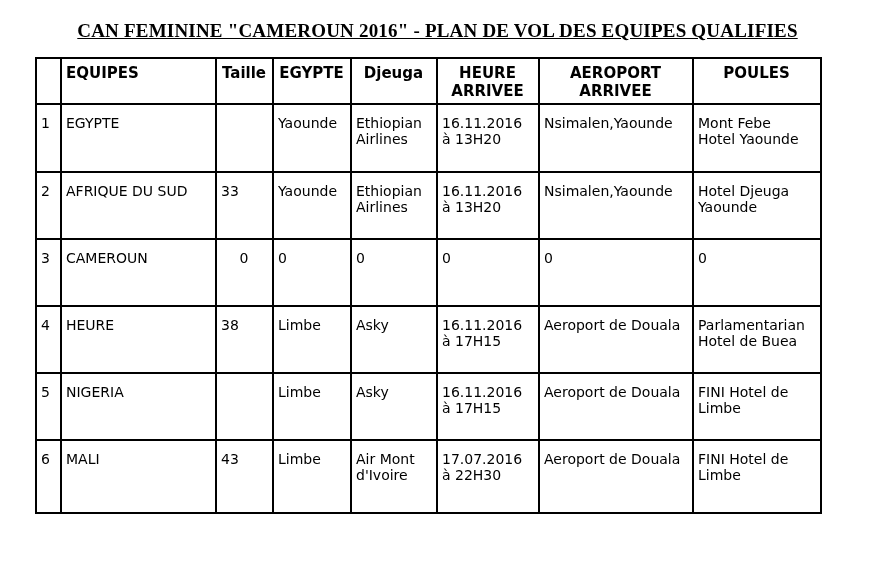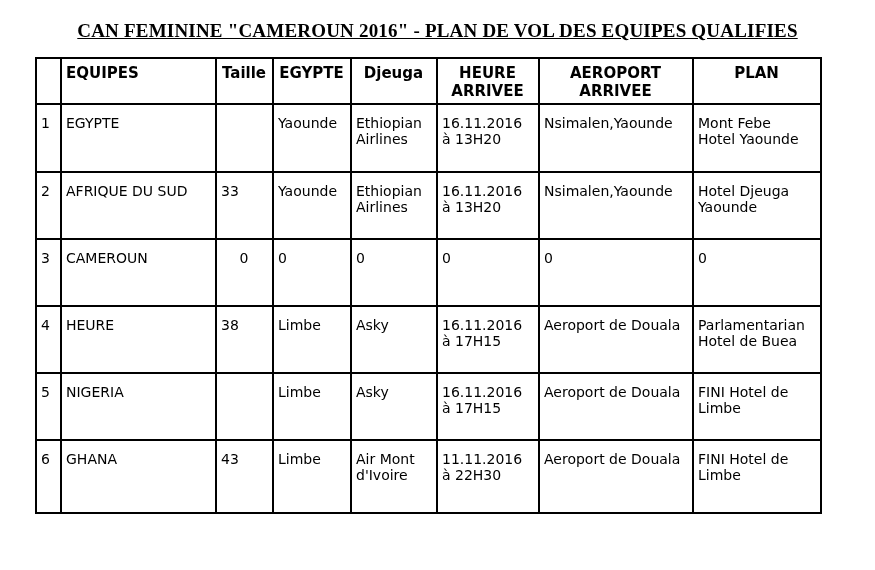--- a/index.html
+++ b/index.html
@@ -87,21 +87,21 @@
       <tr class="hdr">
     <th></th>
     <th class="h-equipes">EQUIPES</th>
     <th>Taille</th>
     <th>EGYPTE</th>
     <th>Djeuga</th>
     <th>HEURE
 ARRIVEE</th>
     <th>AEROPORT
 ARRIVEE</th>
-    <th>PLAN</th>
+    <th>POULES</th>
   </tr>
 
   <tr class="r r1">
     <td class="num">1</td>
     <td class="equipe">EGYPTE</td>
     <td class="taille"></td>
     <td>Yaounde</td>
     <td>Ethiopian
 Airlines</td>
     <td>16.11.2016
@@ -157,25 +157,25 @@
     <td>Asky</td>
     <td>16.11.2016
 à 17H15</td>
     <td>Aeroport de Douala</td>
     <td>FINI Hotel de
 Limbe</td>
   </tr>
 
   <tr class="r r6">
     <td class="num">6</td>
-    <td class="equipe">GHANA</td>
+    <td class="equipe">MALI</td>
     <td class="taille">43</td>
     <td>Limbe</td>
     <td>Air Mont
 d'Ivoire</td>
-    <td>11.11.2016
+    <td>17.07.2016
 à 22H30</td>
     <td>Aeroport de Douala</td>
     <td>FINI Hotel de
 Limbe</td>
   </tr>
 </tbody>
   </table>
 
 </body></html>

